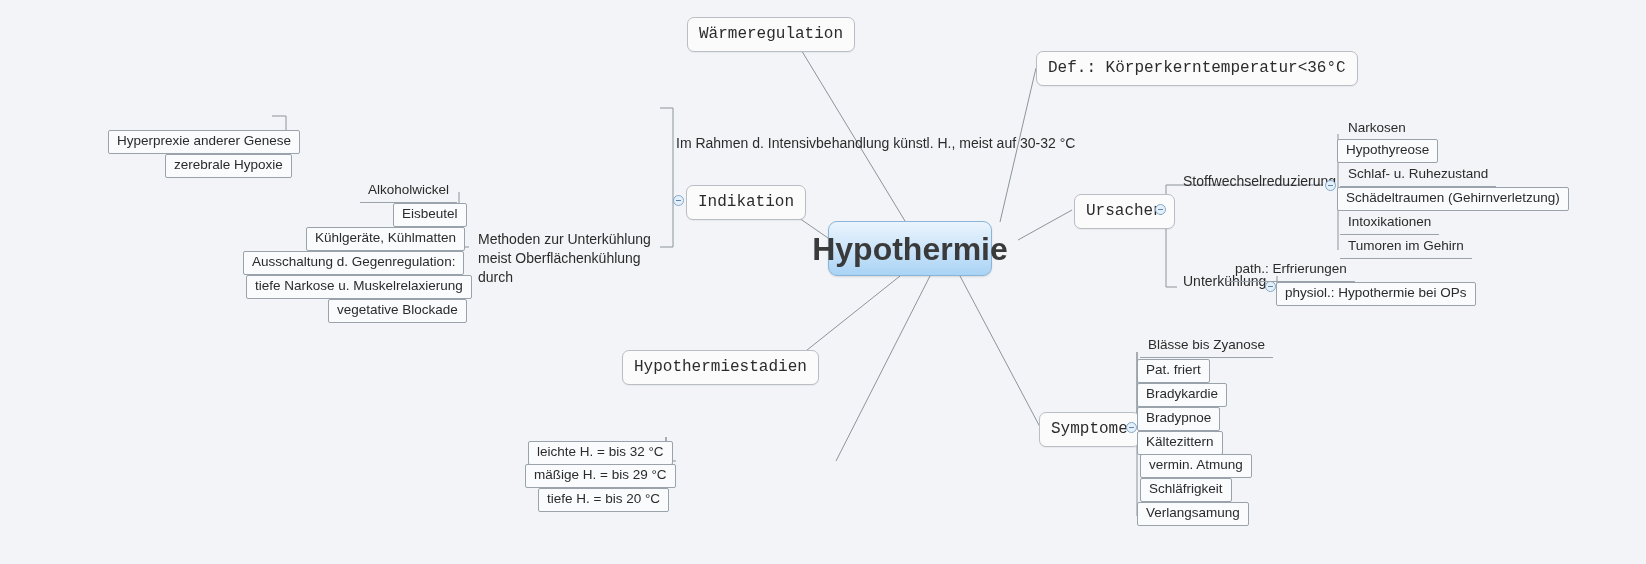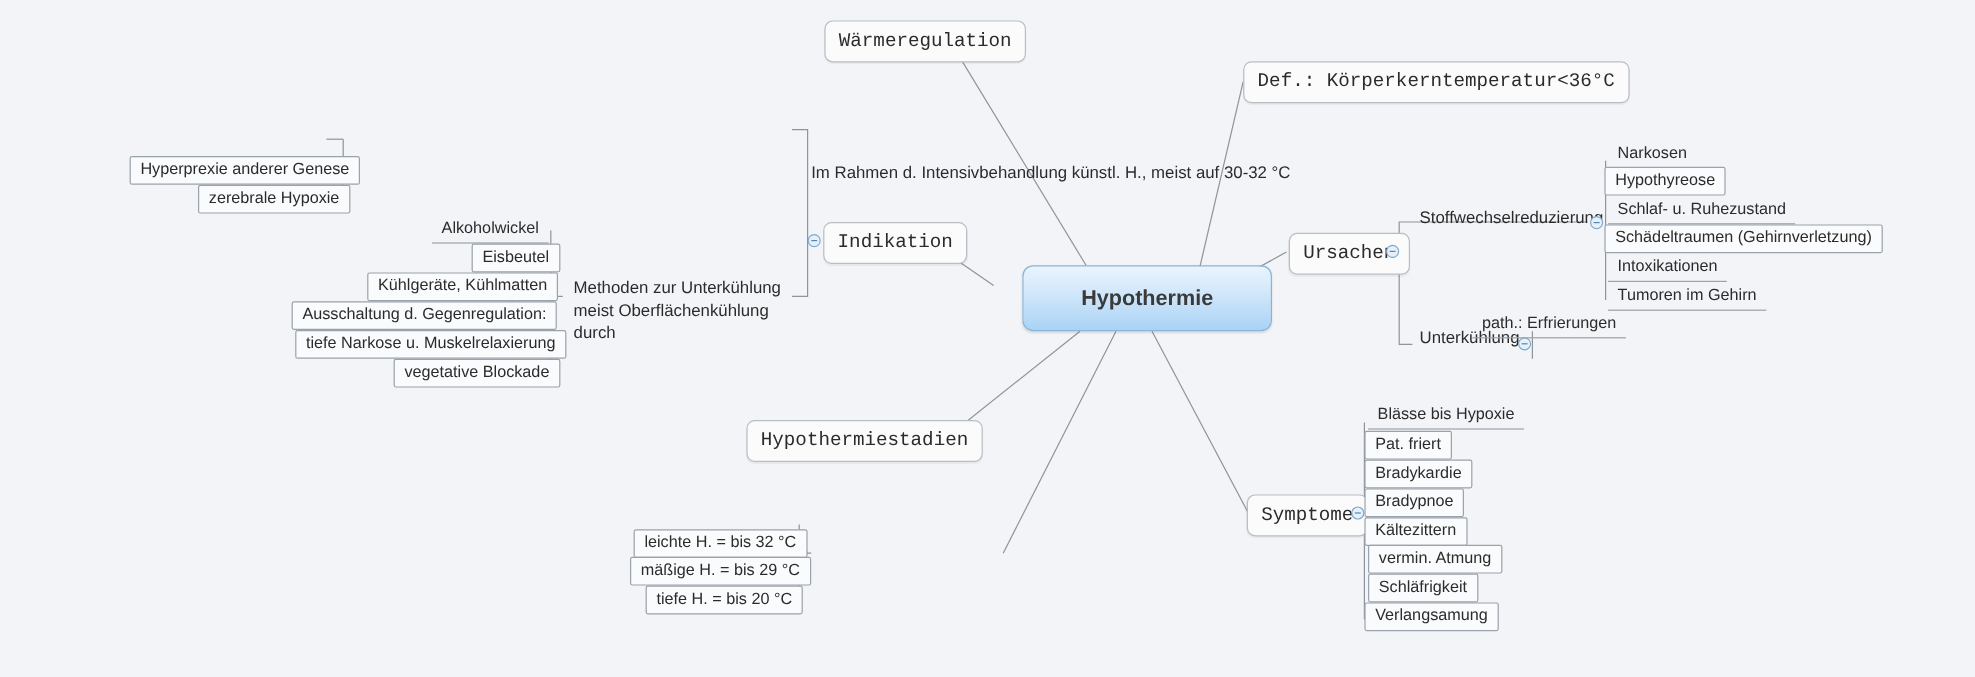--- a/index.html
+++ b/index.html
@@ -17,26 +17,26 @@
   .node{
     position:absolute;
     box-sizing:border-box;
     white-space:nowrap;
     color:#2b2b2b;
     line-height:1.25;
   }
 
   
   .central{
-    left:852px;top:221px;width:208px;height:55px;
+    left:828px;top:221px;width:164px;height:55px;
     border:1px solid #8ab4d8;
     border-radius:9px;
     background:linear-gradient(to bottom,#eaf4fd 0%,#cfe6fa 45%,#a9d3f5 100%);
     display:flex;align-items:center;justify-content:center;
-    font-size:18px;font-weight:bold;color:#3a3a3a;
+    font-size:32px;font-weight:bold;color:#3a3a3a;
     box-shadow:0 1px 2px rgba(0,0,0,.12);
   }
 
   
   .main-topic{
     border:1px solid #b9bec4;
     border-radius:7px;
     background:#fbfbfc;
     font-size:16px;
     padding:6px 11px 7px 11px;
@@ -173,22 +173,23 @@
   <div class="node sub boxed" style="left:1337px;top:139px;">Hypothyreose</div>
   <div class="node sub" style="left:1340px;top:164px;">Schlaf- u. Ruhezustand</div>
   <div class="node sub boxed" style="left:1337px;top:187px;">Schädeltraumen (Gehirnverletzung)</div>
   <div class="node sub" style="left:1340px;top:212px;">Intoxikationen</div>
   <div class="node sub" style="left:1340px;top:236px;">Tumoren im Gehirn</div>
 
   <div class="node sub big noline" style="left:1175px;top:271px;">Unterkühlung</div>
   <div class="toggle" style="left:1265px;top:281px;"></div>
 
   <div class="node sub" style="left:1227px;top:259px;">path.: Erfrierungen</div>
-
-  <div class="node sub" style="left:1140px;top:335px;">Blässe bis Hypoxie</div>
+  <div class="node sub boxed" style="left:1276px;top:282px;">physiol.: Hypothermie bei OPs</div>
+
+  <div class="node sub" style="left:1140px;top:335px;">Blässe bis Zyanose</div>
   <div class="node sub boxed" style="left:1137px;top:359px;">Pat. friert</div>
   <div class="node sub boxed" style="left:1137px;top:383px;">Bradykardie</div>
   <div class="node sub boxed" style="left:1137px;top:407px;">Bradypnoe</div>
   <div class="node sub boxed" style="left:1137px;top:431px;">Kältezittern</div>
   <div class="node sub boxed" style="left:1140px;top:454px;">vermin. Atmung</div>
   <div class="node sub boxed" style="left:1140px;top:478px;">Schläfrigkeit</div>
   <div class="node sub boxed" style="left:1137px;top:502px;">Verlangsamung</div>
 
   <div class="node sub boxed" style="left:528px;top:441px;">leichte H. = bis 32 °C</div>
   <div class="node sub boxed" style="left:525px;top:464px;">mäßige H. = bis 29 °C</div>

